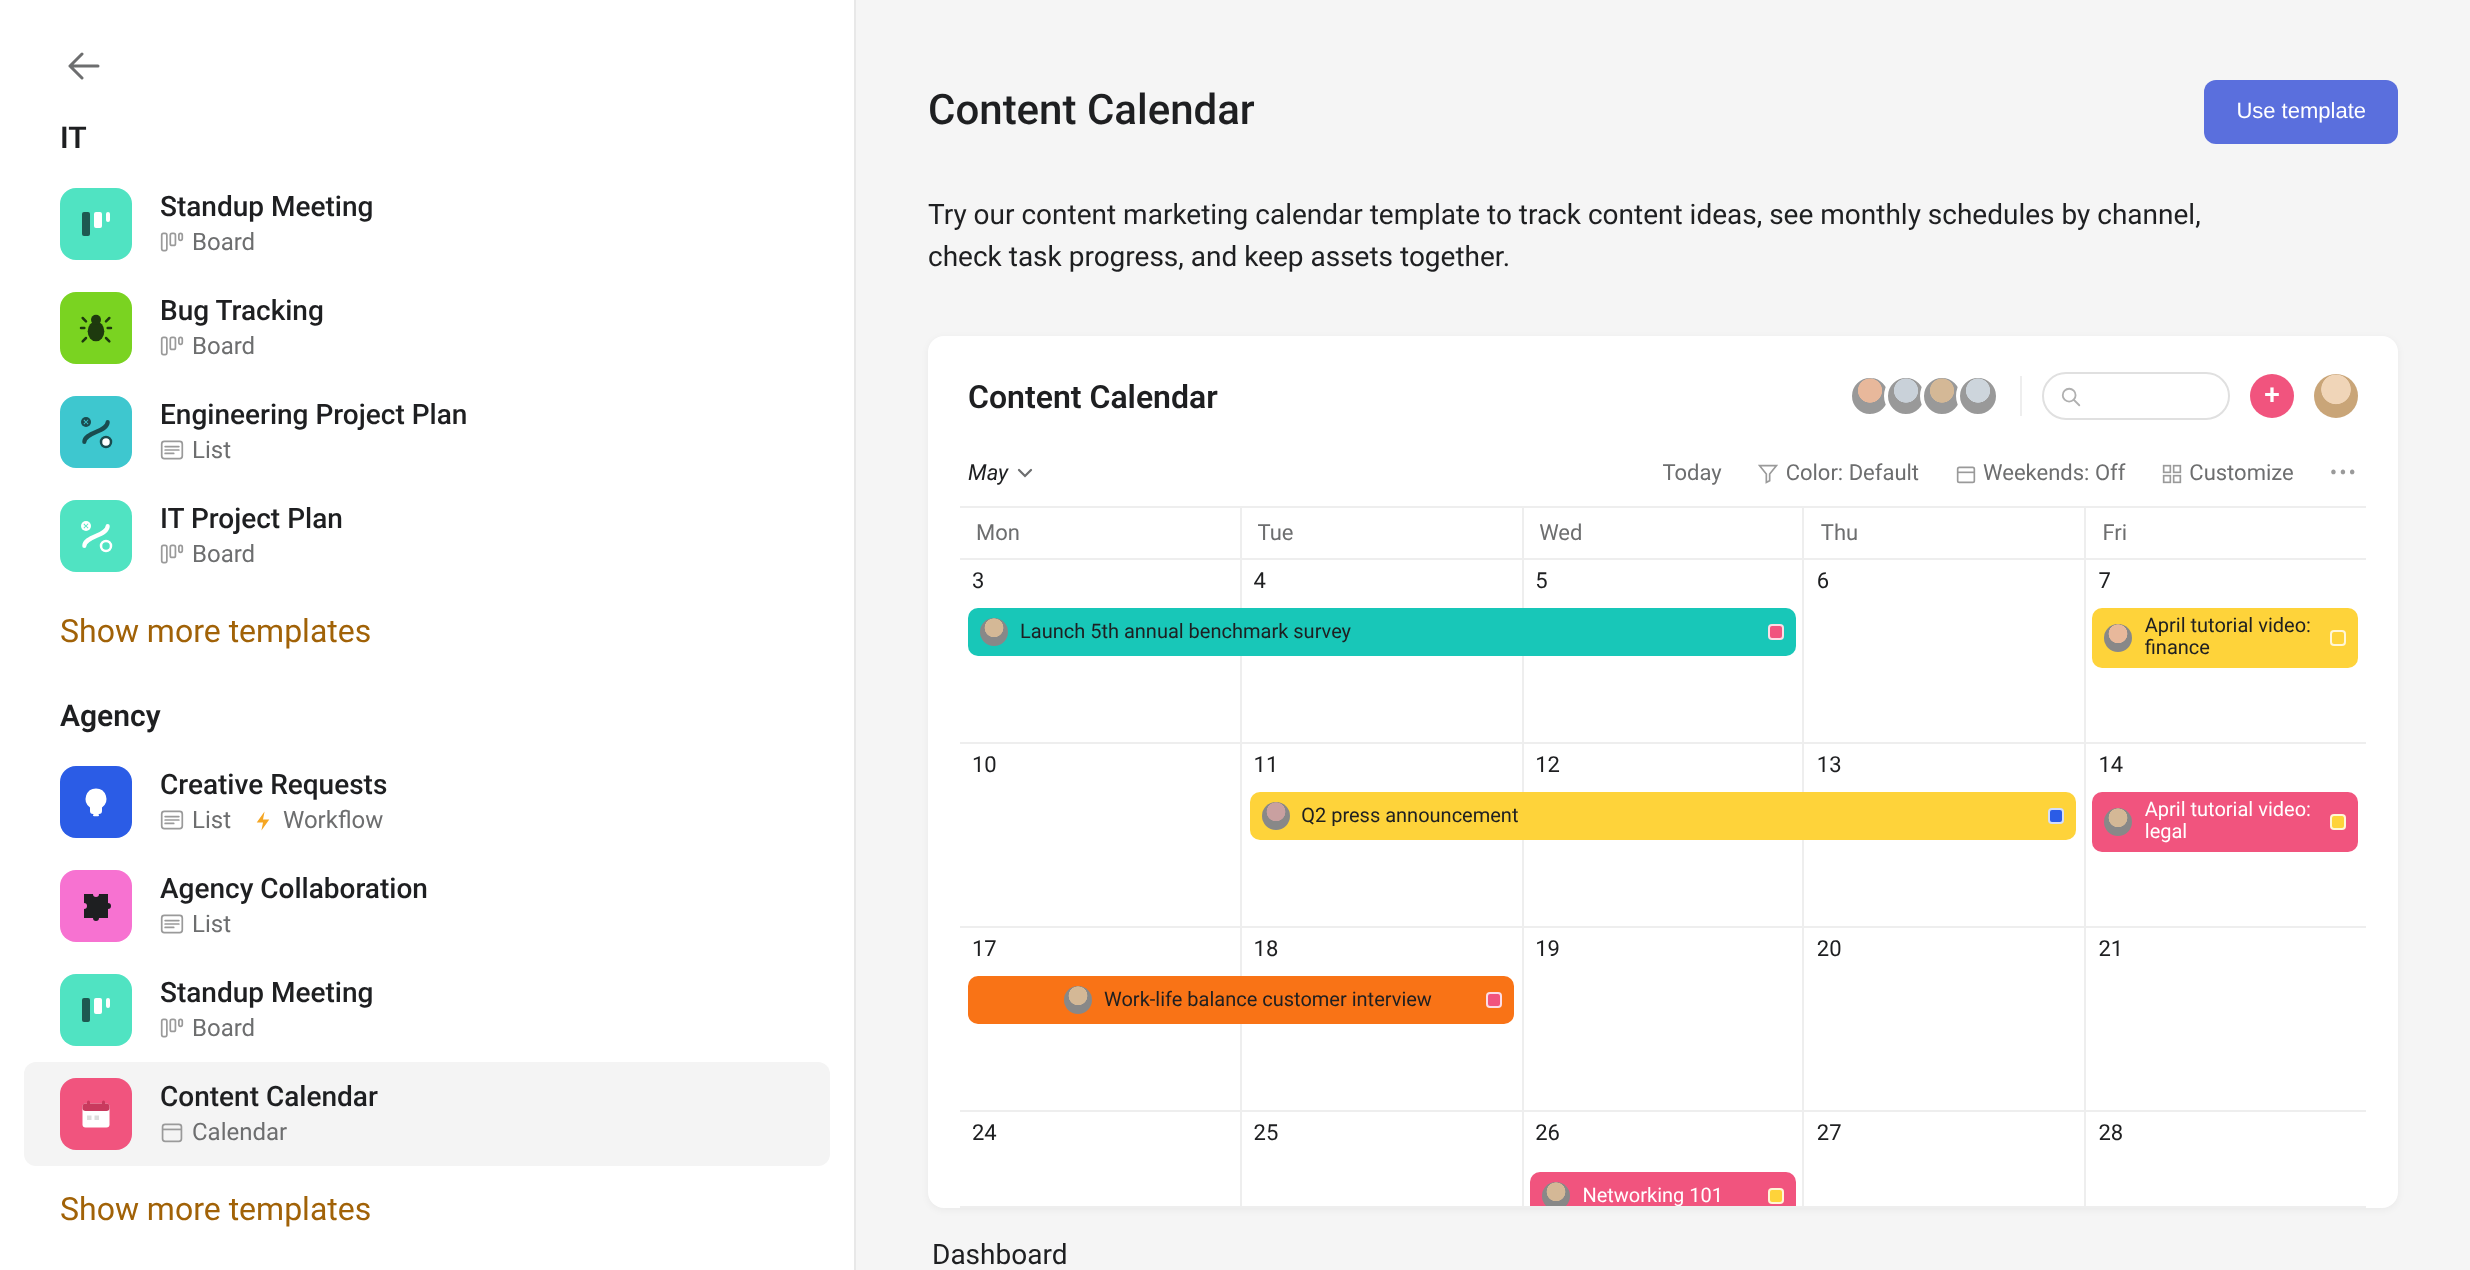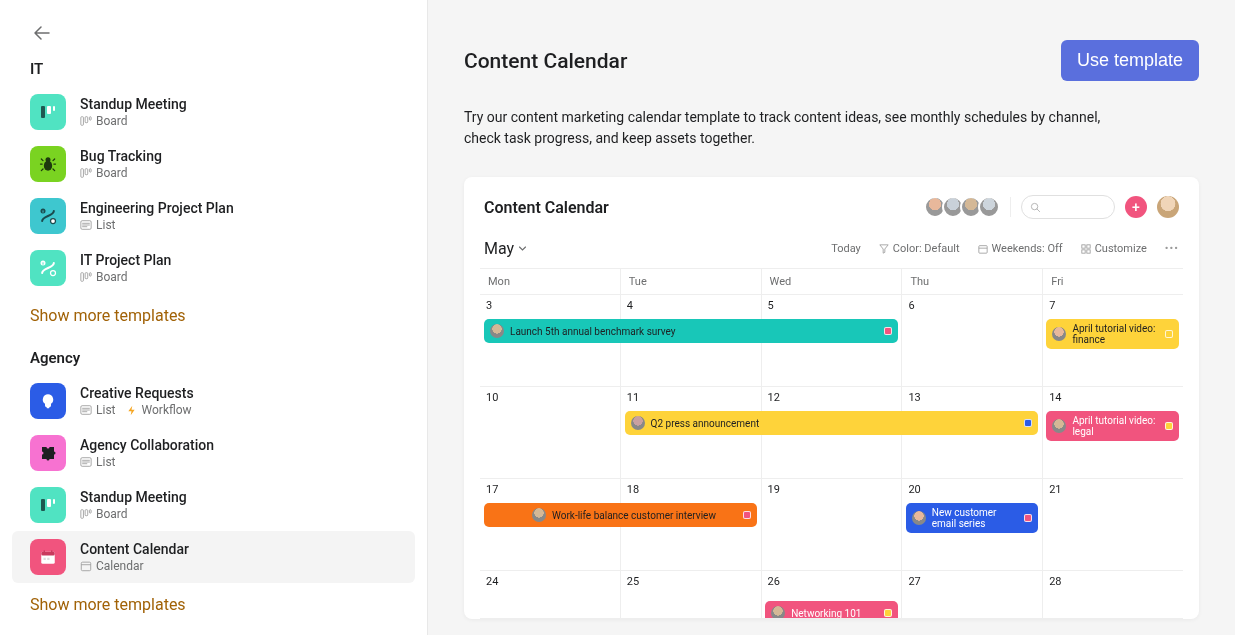--- a/index.html
+++ b/index.html
@@ -75,21 +75,21 @@
       justify-content: space-between;
       margin-bottom: 26px;
     }
     .main-title { font-size: 21px; font-weight: 500; color:#1e1f21; }
     .use-btn {
       background: #5A6FDD;
       color: #fff;
       border: none;
       border-radius: 6px;
       padding: 10px 16px;
-      font-size: 18px;
+      font-size: 11px;
       font-weight: 500;
       cursor: pointer;
     }
     .main-desc {
       font-size: 14px;
       color: #1e1f21;
       line-height: 1.5;
       margin-bottom: 28px;
       max-width: 660px;
     }
@@ -129,21 +129,21 @@
       display:flex; align-items:center; justify-content:center;
       font-size:14px; font-weight:500;
     }
     .user-avatar { width:22px; height:22px; border-radius:50%; background:#d4c5a9; background-size:cover; }
 
     .toolbar {
       display:flex; align-items:center; justify-content:space-between;
       font-size:11px; color:#6d6e6f;
       padding: 6px 4px 10px 4px;
     }
-    .toolbar-left { display:flex; align-items:center; gap:6px; font-size:16px; color:#1e1f21; }
+    .toolbar-left { display:flex; align-items:center; gap:6px; font-size:11px; color:#1e1f21;font-style:italic; }
     .toolbar-right { display:flex; align-items:center; gap:18px; }
     .tb-item { display:flex; align-items:center; gap:4px; }
 
     .calendar { border-top: 1px solid #eee; }
     .cal-head-row { display:flex; }
     .cal-head-cell {
       flex:1; padding:6px 8px; font-size:11px; color:#6d6e6f;
       border-left:1px solid #eee; border-bottom:1px solid #eee;
     }
     .cal-head-cell:first-child { border-left: none; }
@@ -508,25 +508,20 @@
             <div class="cal-cell">17</div>
             <div class="cal-cell">18</div>
             <div class="cal-cell">19</div>
             <div class="cal-cell">20</div>
             <div class="cal-cell">21</div>
             <div class="event" style="left: calc(0% + 4px); right: calc(60% + 4px); background: #f97316; color: rgb(30, 31, 33); padding-left: 48px;">
               <div class="ev-avatar" style="background: radial-gradient(circle at 50% 35%, rgb(212, 184, 150) 40%, rgb(136, 136, 136) 42%);"></div>
               <div class="ev-label">Work-life balance customer interview</div>
               <div class="ev-badge" style="background: rgb(241, 84, 126); border: 1px solid rgba(255, 255, 255, 0.8);"></div>
             </div>
-            <div class="event" style="left: calc(60% + 4px); right: calc(20% + 4px); background: rgb(43, 92, 230); color: rgb(255, 255, 255); height: 30px; white-space: normal; line-height: 1.15;">
-              <div class="ev-avatar" style="background: radial-gradient(circle at 50% 35%, rgb(232, 184, 155) 40%, rgb(136, 136, 136) 42%);"></div>
-              <div class="ev-label" style="white-space: normal; font-size: 10px;">New customer email series</div>
-              <div class="ev-badge" style="background: rgb(241, 84, 126); border: 1px solid rgba(255, 255, 255, 0.8);"></div>
-            </div>
           </div>
           <div class="cal-row short">
             <div class="cal-cell">24</div>
             <div class="cal-cell">25</div>
             <div class="cal-cell">26</div>
             <div class="cal-cell">27</div>
             <div class="cal-cell">28</div>
             <div class="event" style="left: calc(40% + 4px); right: calc(40% + 4px); background: rgb(241, 84, 126); color: rgb(255, 255, 255); top: 30px;">
               <div class="ev-avatar" style="background: radial-gradient(circle at 50% 35%, rgb(212, 184, 150) 40%, rgb(136, 136, 136) 42%);"></div>
               <div class="ev-label">Networking 101</div>

